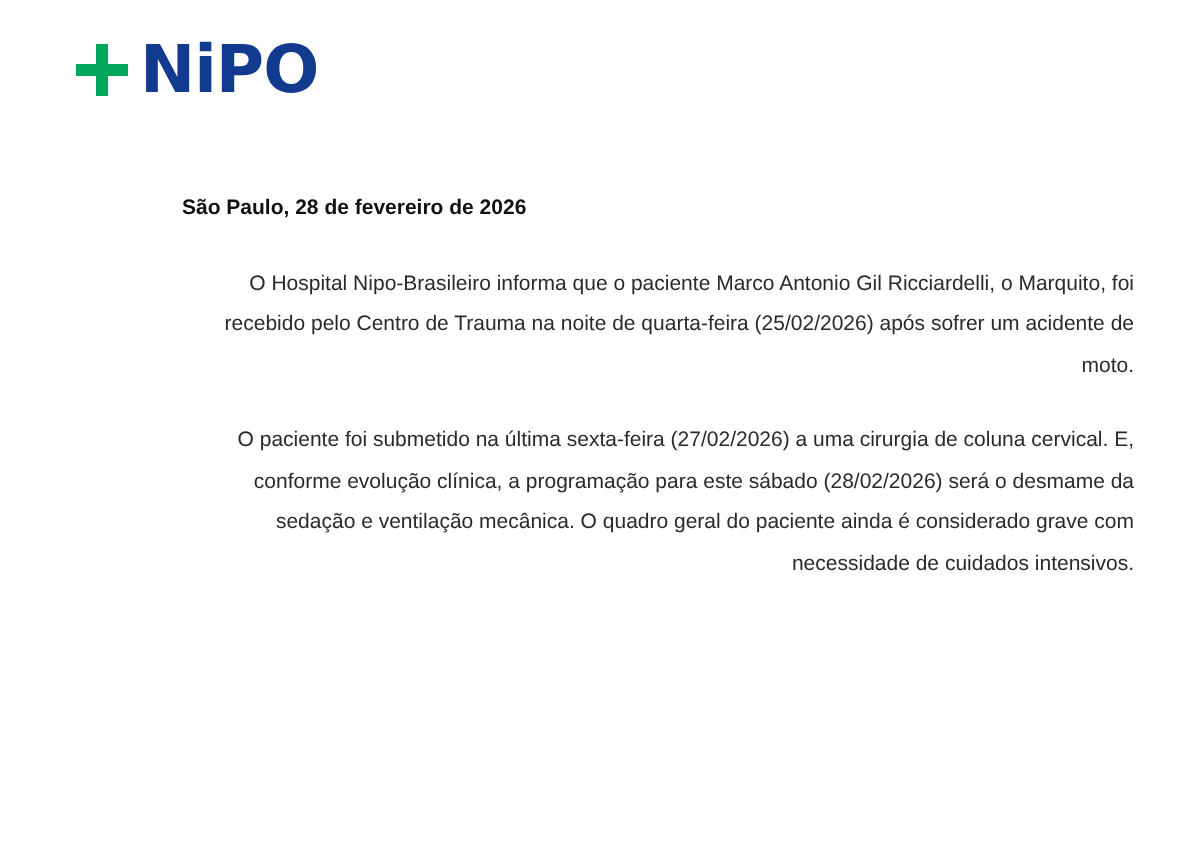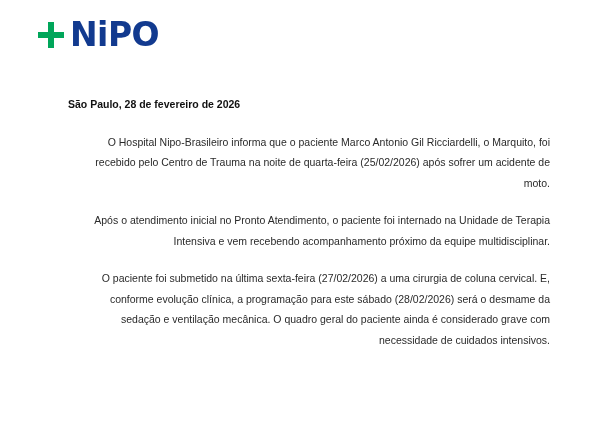--- a/index.html
+++ b/index.html
@@ -74,23 +74,24 @@
     text-align: center;
     font-size: 12.5px;
     font-weight: bold;
     color: #111111;
     letter-spacing: 0.2px;
     margin-top: 33px;
     padding: 0 40px;
     box-sizing: border-box;
   }
   .body-wrap {
-    padding: 0 50px 0 68px;
+    padding: 0 33px 0 68px;
     box-sizing: border-box;
     margin-top: 36px;
+    margin-left: 23px;
   }
   .dateline {
     font-size: 10.5px;
     font-weight: bold;
     color: #111111;
     margin-bottom: 22px;
   }
   .para {
     font-size: 10.5px;
     line-height: 1.95;
@@ -114,17 +115,16 @@
         <span class="bar-h"></span>
       </span>
       <span class="logo-word">NiPO</span>
     </div>
   </div>
 
 
   <div class="body-wrap">
     <div class="dateline">São Paulo, 28 de fevereiro de 2026</div>
     <p class="para">O Hospital Nipo-Brasileiro informa que o paciente Marco Antonio Gil Ricciardelli, o Marquito, foi recebido pelo Centro de Trauma na noite de quarta-feira (25/02/2026) após sofrer um acidente de moto.</p>
-    <p class="para">Após o atendimento inicial no Pronto Atendimento, o paciente foi internado na Unidade de Terapia Intensiva e vem recebendo acompanhamento próximo da equipe multidisciplinar.</p>
     <p class="para">O paciente foi submetido na última sexta-feira (27/02/2026) a uma cirurgia de coluna cervical. E, conforme evolução clínica, a programação para este sábado (28/02/2026) será o desmame da sedação e ventilação mecânica. O quadro geral do paciente ainda é considerado grave com necessidade de cuidados intensivos.</p>
   </div>
 
 </div>
 
 </body></html>

